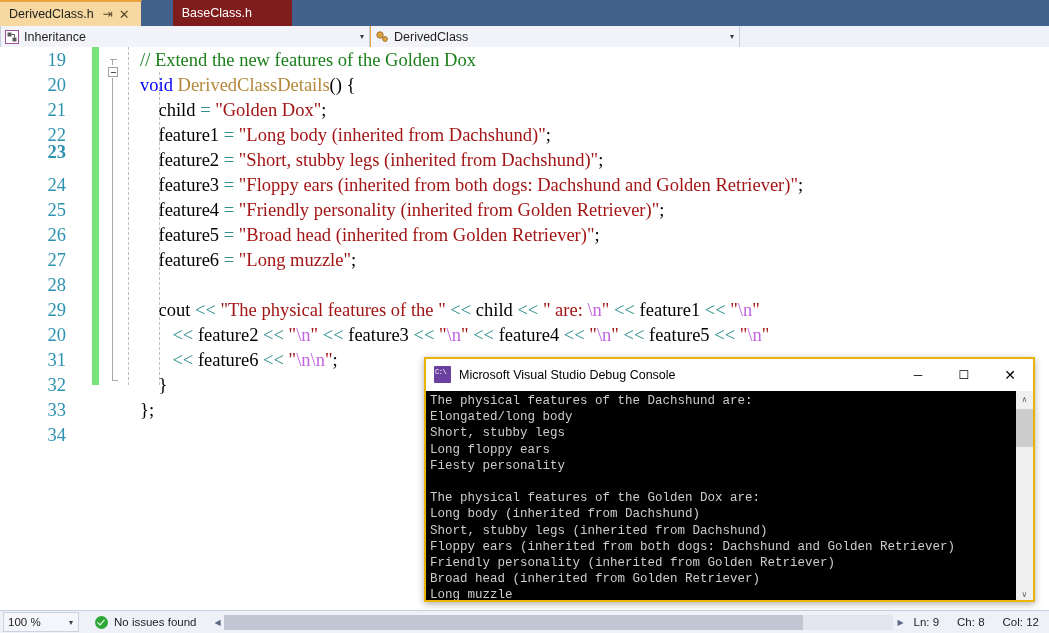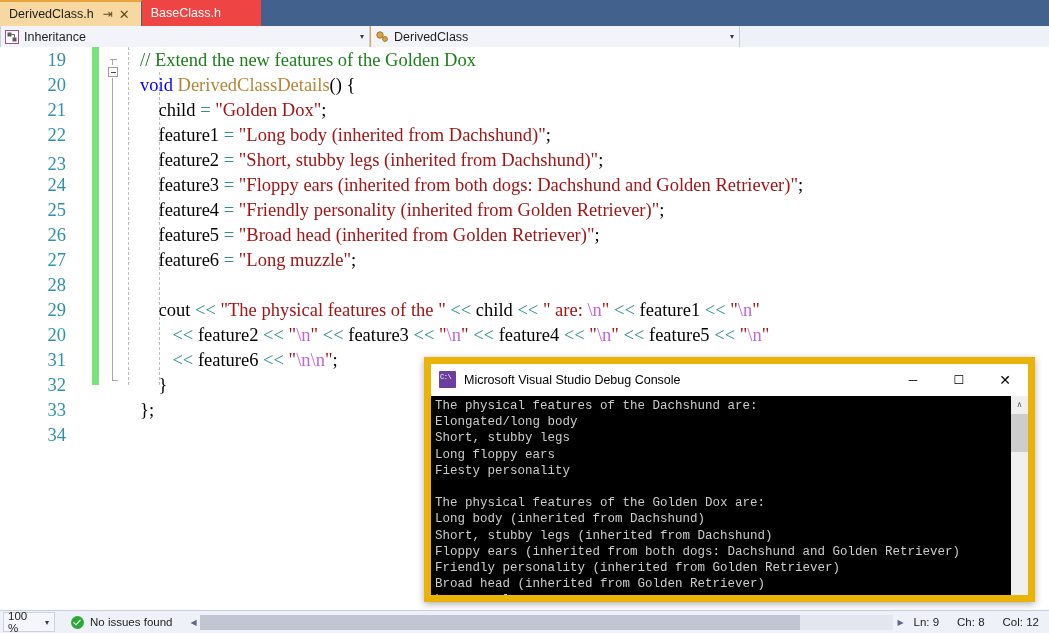--- a/index.html
+++ b/index.html
@@ -31,22 +31,23 @@
     align-items: center;
     padding: 0 8px 0 9px;
     height: 26px;
     box-sizing: border-box;
     font-size: 12.5px;
     color: #ffffff;
     white-space: nowrap;
     border-right: 1px solid #42618c;
   }
   .doc-tab.inactive {
-    background: #ef4444;
+    background: #7f1d1d;
     color: #ffffff;
+    margin-left: 31px;
   }
   .doc-tab.active {
     background: #f6d8a0;
     color: #1e1e1e;
     border-top: 2px solid #e8a33d;
     padding-top: 0;
     align-items: center;
   }
   .tab-label { margin-right: 6px; }
   .tab-pin, .tab-close {
@@ -175,21 +176,21 @@
   .tok-op      { color: #2f8f8f; }
   .tok-esc     { color: #c264e0; }
   .tok-plain   { color: #000000; }
 
   
   #console-window {
     position: absolute;
     left: 424px; top: 357px;
     width: 611px; height: 245px;
     background: #ffffff;
-    border: 7px solid #eab308;
+    border: 2px solid #eab308;
     box-shadow: 0 2px 7px rgba(0,0,0,0.32);
     box-sizing: border-box;
     overflow: hidden;
   }
   #console-titlebar {
     height: 31px;
     background: #ffffff;
     display: flex;
     align-items: center;
     border-bottom: 1px solid #ffffff;
@@ -270,21 +271,21 @@
     width: 1049px; height: 23px;
     background: #eef1f8;
     border-top: 1px solid #c5cde0;
     display: flex;
     align-items: center;
     font-size: 11.5px;
     color: #1e1e1e;
     box-sizing: border-box;
   }
   #zoom-combo {
-    width: 52px; height: 20px;
+    width: 76px; height: 20px;
     margin-left: 3px;
     background: #f4f6fb;
     border: 1px solid #ccd3e0;
     box-sizing: border-box;
     display: flex;
     align-items: center;
     font-size: 11.5px;
   }
   #zoom-value { flex: 1; padding-left: 4px; }
   #issues-group {
@@ -392,21 +393,21 @@
     <div class="fold-line" style="top:12px; height:6px;"></div>
     <div class="fold-box" style="top:20px;"></div>
     <div class="fold-line" style="top:31px; height:302px;"></div>
     <div class="fold-tick" style="left:8px; top:333px; width:6px;"></div>
   </div>
   <div id="gutter-numbers">
       <div class="lineno" style="top: 1px; left: 20px;">19</div>
       <div class="lineno" style="top: 26px; left: 20px;">20</div>
       <div class="lineno" style="top: 51px; left: 20px;">21</div>
       <div class="lineno" style="top: 76px; left: 20px;">22</div>
-      <div class="lineno" style="top: 105px; left: 20px;">23</div>
+      <div class="lineno" style="top: 93px; left: 20px; font-weight: bold;">23</div>
       <div class="lineno" style="top: 126px; left: 20px;">24</div>
       <div class="lineno" style="top: 151px; left: 20px;">25</div>
       <div class="lineno" style="top: 176px; left: 20px;">26</div>
       <div class="lineno" style="top: 201px; left: 20px;">27</div>
       <div class="lineno" style="top: 226px; left: 20px;">28</div>
       <div class="lineno" style="top: 251px; left: 20px;">29</div>
       <div class="lineno" style="top: 276px; left: 20px;">20</div>
       <div class="lineno" style="top: 301px; left: 20px;">31</div>
       <div class="lineno" style="top: 326px; left: 20px;">32</div>
       <div class="lineno" style="top: 351px; left: 20px;">33</div>

